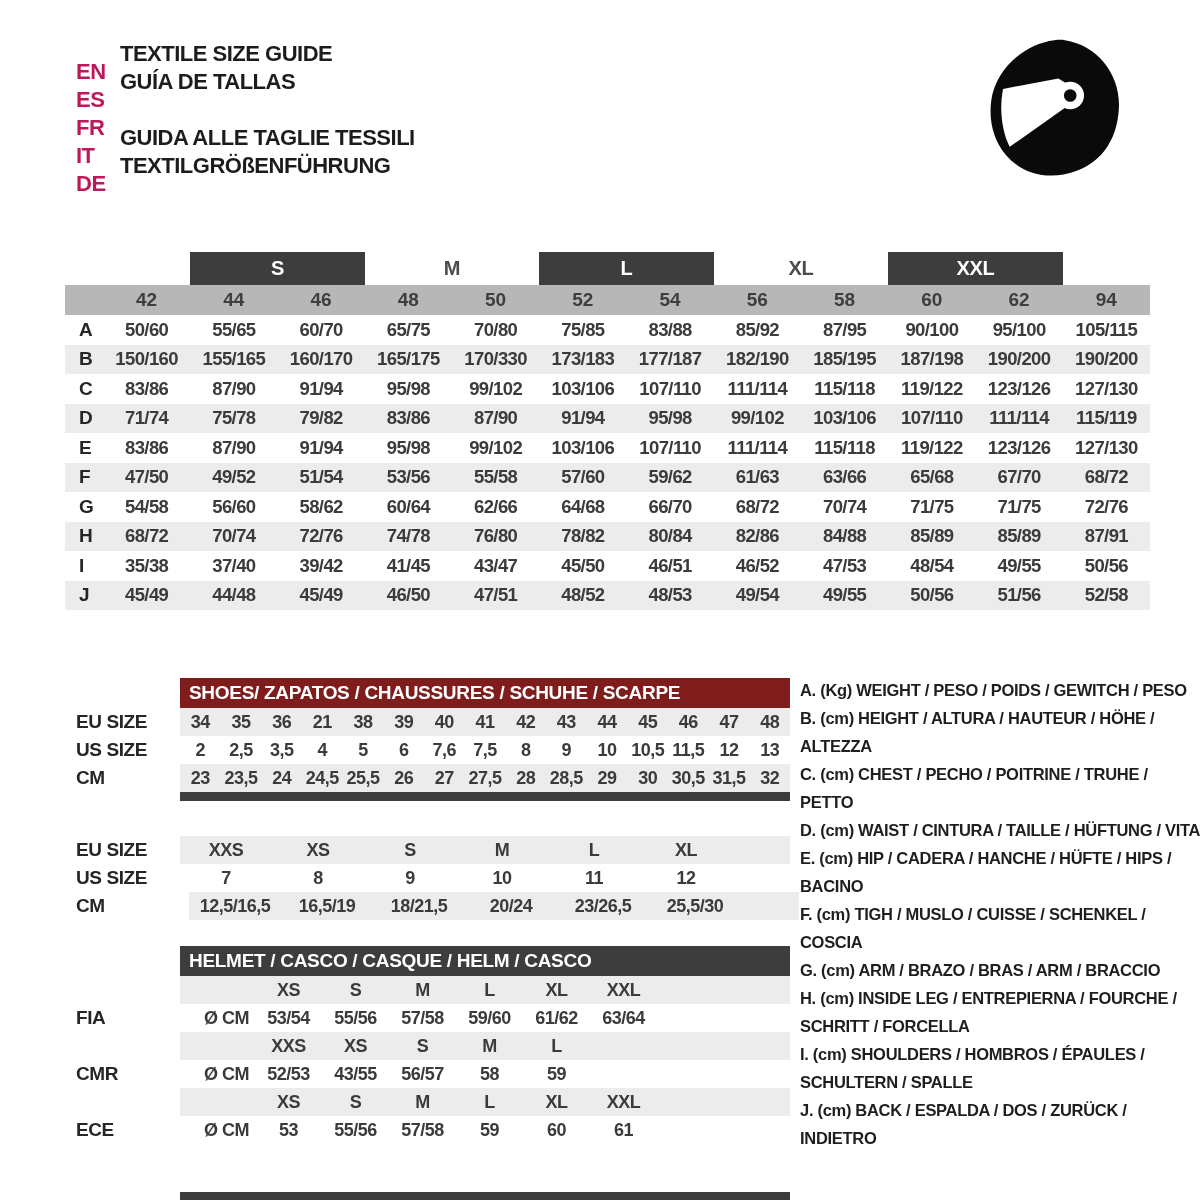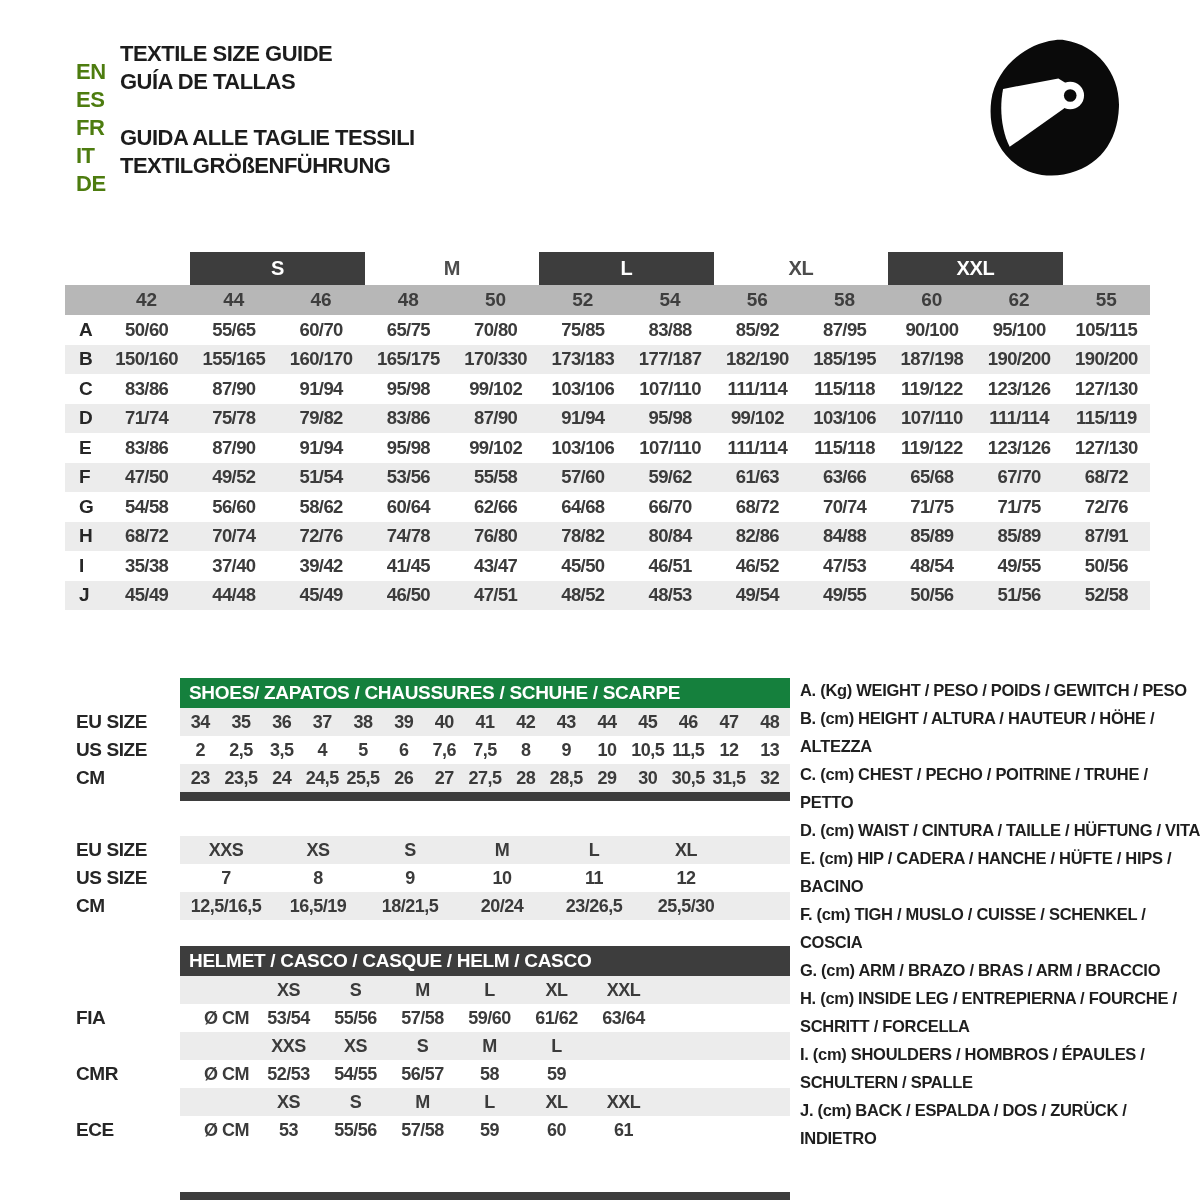--- a/index.html
+++ b/index.html
@@ -5,21 +5,21 @@
   * { margin:0; padding:0; box-sizing:border-box; }
   html,body { background:#ffffff; }
   .page {
     position:relative; width:1200px; height:1200px; background:#fff; overflow:hidden;
     font-family:"Liberation Sans","DejaVu Sans",sans-serif; font-weight:700; color:#2c2c2c;
   }
 
   
   #langs { position:absolute; left:76px; top:40px; }
   .lang-row { display:flex; height:28px; align-items:center; }
-  .lang-code { width:44px; font-size:22px; letter-spacing:-0.5px; color:#4d7c0f;margin-top:36px; }
+  .lang-code { width:44px; font-size:22px; letter-spacing:-0.5px; color:#be185d;margin-top:36px; }
   .lang-title { font-size:22px; letter-spacing:-0.5px; color:#1c1c1c; }
 
   
   #helmet-icon { position:absolute; left:982px; top:24px; }
 
   
   #main-table { position:absolute; left:65px; top:252px; width:1085px; }
   .grid13 { display:grid; grid-template-columns:38px repeat(12,1fr); }
   #group-row { height:33px; }
   .group-cell { display:flex; align-items:center; justify-content:center; font-size:20px; color:#4c4c4c; letter-spacing:-0.3px; }
@@ -106,21 +106,21 @@
         <div class="num-cell">44</div>
         <div class="num-cell">46</div>
         <div class="num-cell">48</div>
         <div class="num-cell">50</div>
         <div class="num-cell">52</div>
         <div class="num-cell">54</div>
         <div class="num-cell">56</div>
         <div class="num-cell">58</div>
         <div class="num-cell">60</div>
         <div class="num-cell">62</div>
-        <div class="num-cell">55</div>
+        <div class="num-cell">94</div>
       </div>
     <div id="size-rows">
         <div class="data-row grid13">
           <div class="letter-cell">A</div>
           <div class="val-cell">50/60</div>
           <div class="val-cell">55/65</div>
           <div class="val-cell">60/70</div>
           <div class="val-cell">65/75</div>
           <div class="val-cell">70/80</div>
           <div class="val-cell">75/85</div>
@@ -262,21 +262,21 @@
           <div class="val-cell">48/53</div>
           <div class="val-cell">49/54</div>
           <div class="val-cell">49/55</div>
           <div class="val-cell">50/56</div>
           <div class="val-cell">51/56</div>
           <div class="val-cell">52/58</div>
         </div>
       </div>
   </div>
 
-  <div id="shoes-title" class="section-title" style="background: #15803d;">SHOES/ ZAPATOS / CHAUSSURES / SCHUHE / SCARPE</div>
+  <div id="shoes-title" class="section-title" style="background: #7f1d1d;">SHOES/ ZAPATOS / CHAUSSURES / SCHUHE / SCARPE</div>
   <div id="gloves-title" class="section-title" style="background: rgb(61, 61, 61);">GLOVES / GUANTES / GANTS / HANDSCHUHE / GUANTI</div>
   <div id="helmet-title" class="section-title" style="background: rgb(61, 61, 61);">HELMET / CASCO / CASQUE / HELM / CASCO</div>
 
   <div id="legend">
       <div class="legend-item">A. (Kg) WEIGHT / PESO / POIDS / GEWITCH / PESO</div>
       <div class="legend-item">B. (cm) HEIGHT / ALTURA / HAUTEUR / HÖHE / ALTEZZA</div>
       <div class="legend-item">C. (cm) CHEST / PECHO / POITRINE / TRUHE / PETTO</div>
       <div class="legend-item">D. (cm) WAIST / CINTURA / TAILLE / HÜFTUNG / VITA</div>
       <div class="legend-item">E. (cm) HIP / CADERA / HANCHE / HÜFTE / HIPS /  BACINO</div>
       <div class="legend-item">F. (cm) TIGH / MUSLO / CUISSE / SCHENKEL / COSCIA</div>
@@ -285,21 +285,21 @@
       <div class="legend-item">I. (cm) SHOULDERS / HOMBROS / ÉPAULES / SCHULTERN / SPALLE</div>
       <div class="legend-item">J. (cm) BACK / ESPALDA / DOS / ZURÜCK / INDIETRO</div>
     </div>
 
   <div id="bottom-cut" style="background: rgb(61, 61, 61);"></div>
 
 <div class="sec-row shoes-row gray" style="top: 708px;">
       <div class="sec-cell">34</div>
       <div class="sec-cell">35</div>
       <div class="sec-cell">36</div>
-      <div class="sec-cell">37</div>
+      <div class="sec-cell">21</div>
       <div class="sec-cell">38</div>
       <div class="sec-cell">39</div>
       <div class="sec-cell">40</div>
       <div class="sec-cell">41</div>
       <div class="sec-cell">42</div>
       <div class="sec-cell">43</div>
       <div class="sec-cell">44</div>
       <div class="sec-cell">45</div>
       <div class="sec-cell">46</div>
       <div class="sec-cell">47</div>
@@ -353,21 +353,21 @@
     <div class="side-label" style="top: 836px;">EU SIZE</div>
     <div class="sec-row gloves-row" style="top: 864px;">
       <div class="sec-cell">7</div>
       <div class="sec-cell">8</div>
       <div class="sec-cell">9</div>
       <div class="sec-cell">10</div>
       <div class="sec-cell">11</div>
       <div class="sec-cell">12</div>
     </div>
     <div class="side-label" style="top: 864px;">US SIZE</div>
-    <div class="sec-row gloves-row gray" style="top: 892px;">
+    <div class="sec-row gloves-row gray" style="top: 892px; margin-left: 9px;">
       <div class="sec-cell">12,5/16,5</div>
       <div class="sec-cell">16,5/19</div>
       <div class="sec-cell">18/21,5</div>
       <div class="sec-cell">20/24</div>
       <div class="sec-cell">23/26,5</div>
       <div class="sec-cell">25,5/30</div>
     </div>
     <div class="side-label" style="top: 892px;">CM</div>
     <div class="sec-row helm-row gray" style="top: 976px;">
       <div class="sec-cell unit-cell"></div>
@@ -393,21 +393,21 @@
       <div class="sec-cell">XXS</div>
       <div class="sec-cell">XS</div>
       <div class="sec-cell">S</div>
       <div class="sec-cell">M</div>
       <div class="sec-cell">L</div>
       <div class="sec-cell"></div>
     </div>
     <div class="sec-row helm-row" style="top: 1060px;">
       <div class="sec-cell unit-cell">Ø CM</div>
       <div class="sec-cell">52/53</div>
-      <div class="sec-cell">54/55</div>
+      <div class="sec-cell">43/55</div>
       <div class="sec-cell">56/57</div>
       <div class="sec-cell">58</div>
       <div class="sec-cell">59</div>
       <div class="sec-cell"></div>
     </div>
     <div class="side-label" style="top: 1060px;">CMR</div>
     <div class="sec-row helm-row gray" style="top: 1088px;">
       <div class="sec-cell unit-cell"></div>
       <div class="sec-cell">XS</div>
       <div class="sec-cell">S</div>

